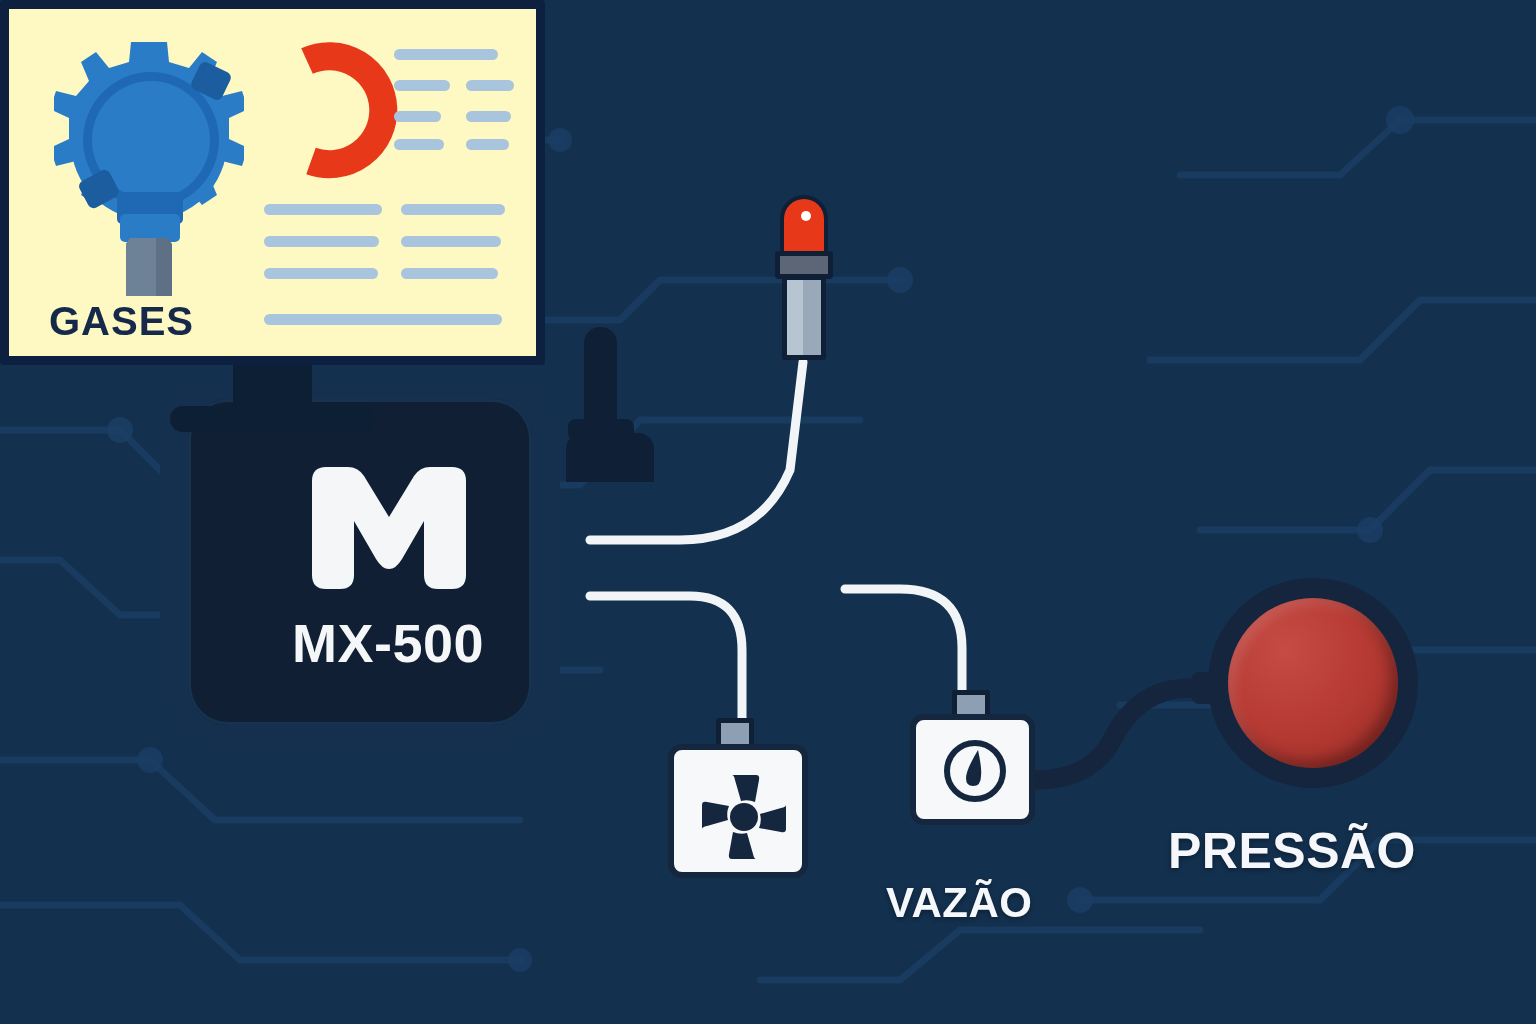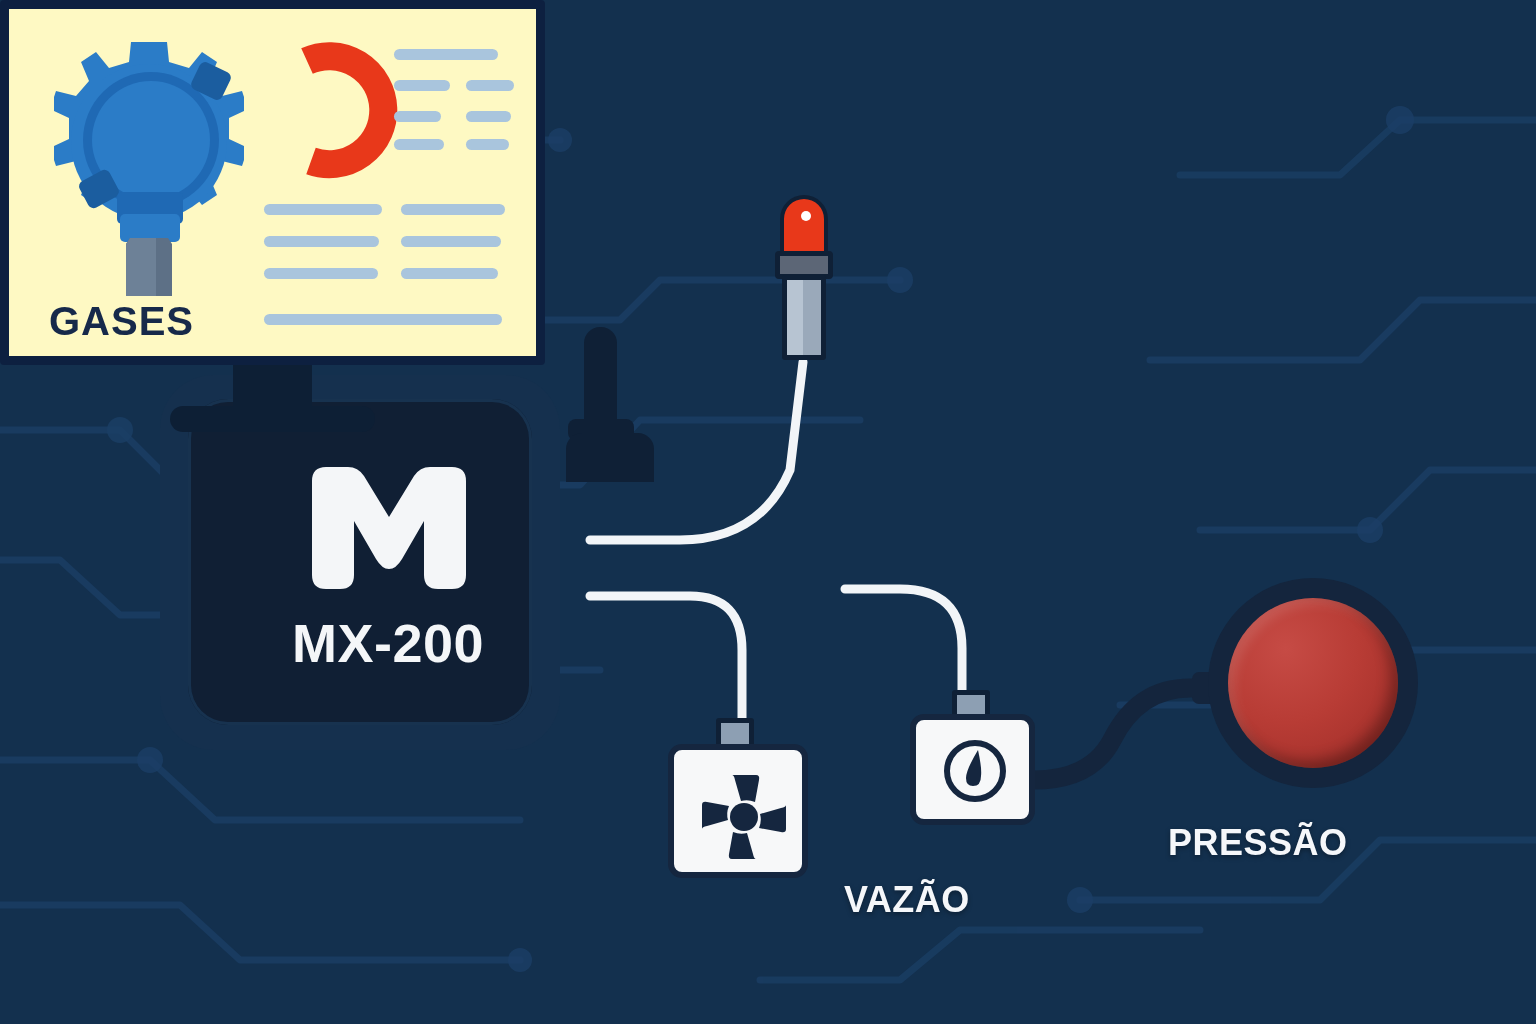--- a/index.html
+++ b/index.html
@@ -121,22 +121,22 @@
     background:
       radial-gradient(circle at 34% 30%, #c64b45 0%, #b83c35 45%, #9c2b26 100%);
     box-shadow: inset -7px -7px 14px rgba(0,0,0,0.32), inset 6px 6px 12px rgba(255,255,255,0.13);
   }
 
   
   .cap {
     position:absolute; color:#f5f7fa; font-weight:bold; letter-spacing:0.5px;
     text-shadow:0 2px 5px rgba(0,0,0,0.35);
   }
-  #cap-vazao { left:844px; top:879px; font-size:36px; }
-  #cap-pressao { left:1168px; top:822px; font-size:36px; }
+  #cap-vazao { left:886px; top:879px; font-size:42px; }
+  #cap-pressao { left:1168px; top:822px; font-size:50px; }
 </style>
 </head>
 <body>
 
 <div id="stage">
 
   <svg id="bg-circuit" viewBox="0 0 1536 1024" preserveAspectRatio="none">
     <g stroke="#1b3f66" stroke-width="7" fill="none" stroke-linecap="round" stroke-linejoin="round" opacity="0.75">
       <path d="M-20 88 L150 88 L205 140 L560 140"></path>
       <path d="M-20 255 L135 255 L200 320 L620 320 L660 280 L900 280"></path>
@@ -203,21 +203,21 @@
       <rect x="0" y="106" width="88" height="80" rx="16" fill="#0f2036"></rect>
     </svg>
     <div id="device-outer"></div>
     <div id="device-inner">
       <svg id="device-logo" viewBox="0 0 170 130">
         <path d="M8 18 Q8 4 22 4 L44 4 Q54 4 60 13 L85 54 L110 13 Q116 4 126 4 L148 4
                  Q162 4 162 18 L162 112 Q162 126 148 126 L134 126 Q120 126 120 112
                  L120 58 L98 96 Q92 106 85 106 Q78 106 72 96 L50 58 L50 112
                  Q50 126 36 126 L22 126 Q8 126 8 112 Z" fill="#f4f6f8"></path>
       </svg>
-      <div id="device-label">MX-200</div>
+      <div id="device-label">MX-500</div>
     </div>
   </div>
 
   <div id="monitor">
     <div id="monitor-bezel">
       <div id="monitor-screen">
 
         <svg id="gas-glyph" viewBox="0 0 190 265">
 
           <path d="M95 8 l18 0 2 20 20 6 13 -16 15 10 -8 19 13 15 20 -5 6 18 -19 9 0 21 19 9

